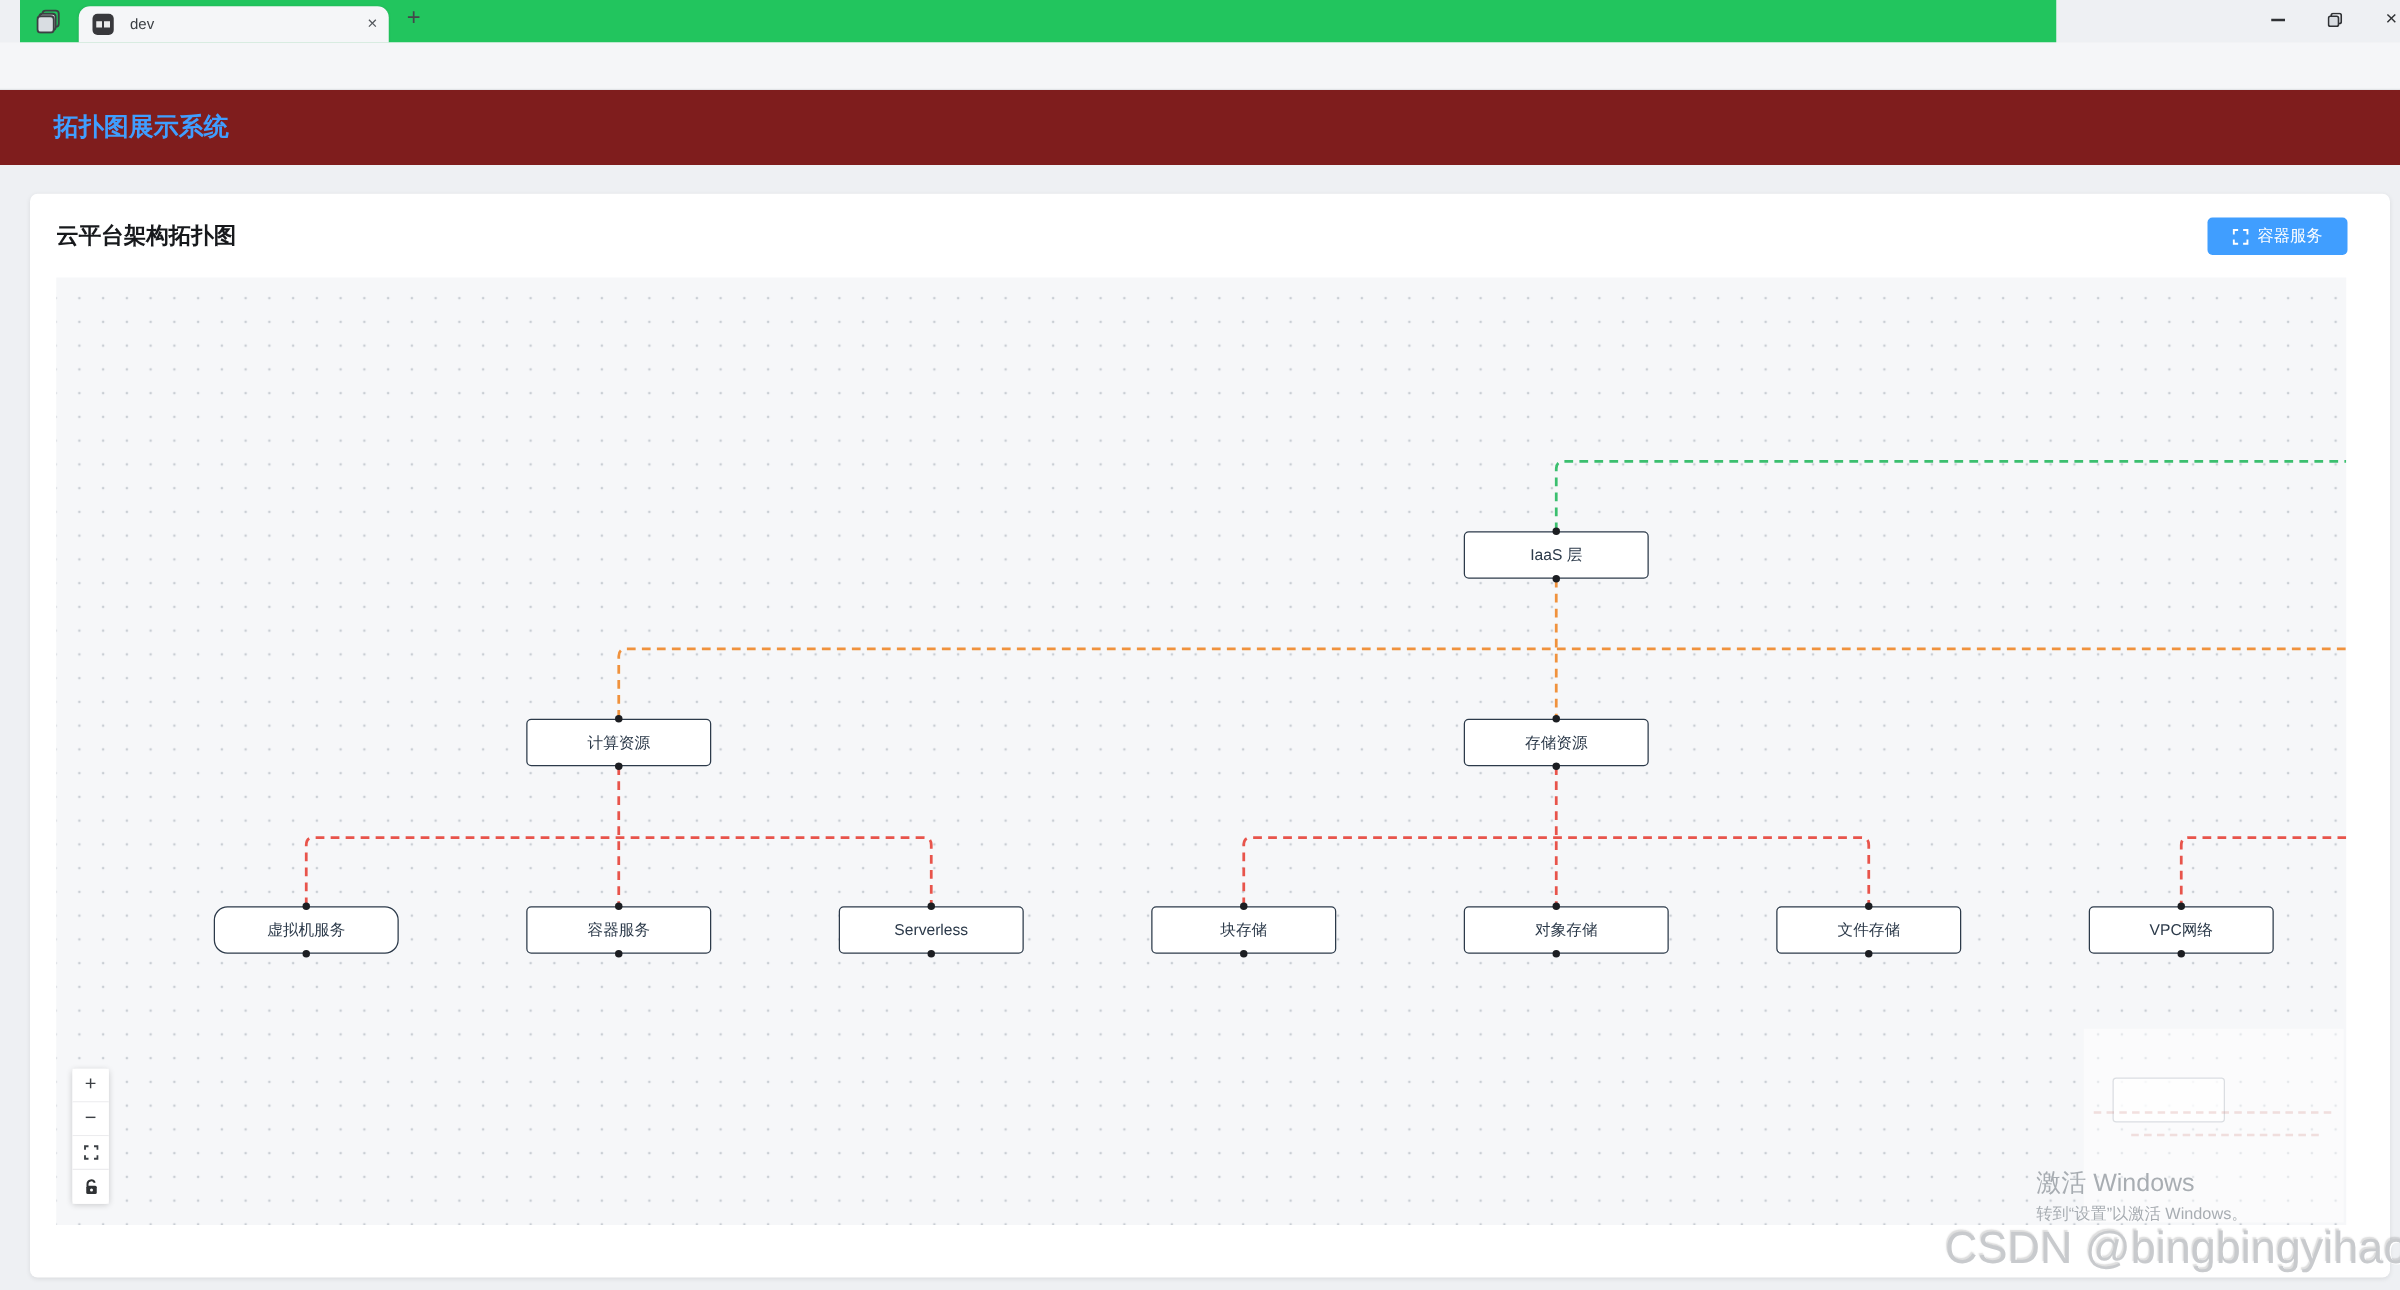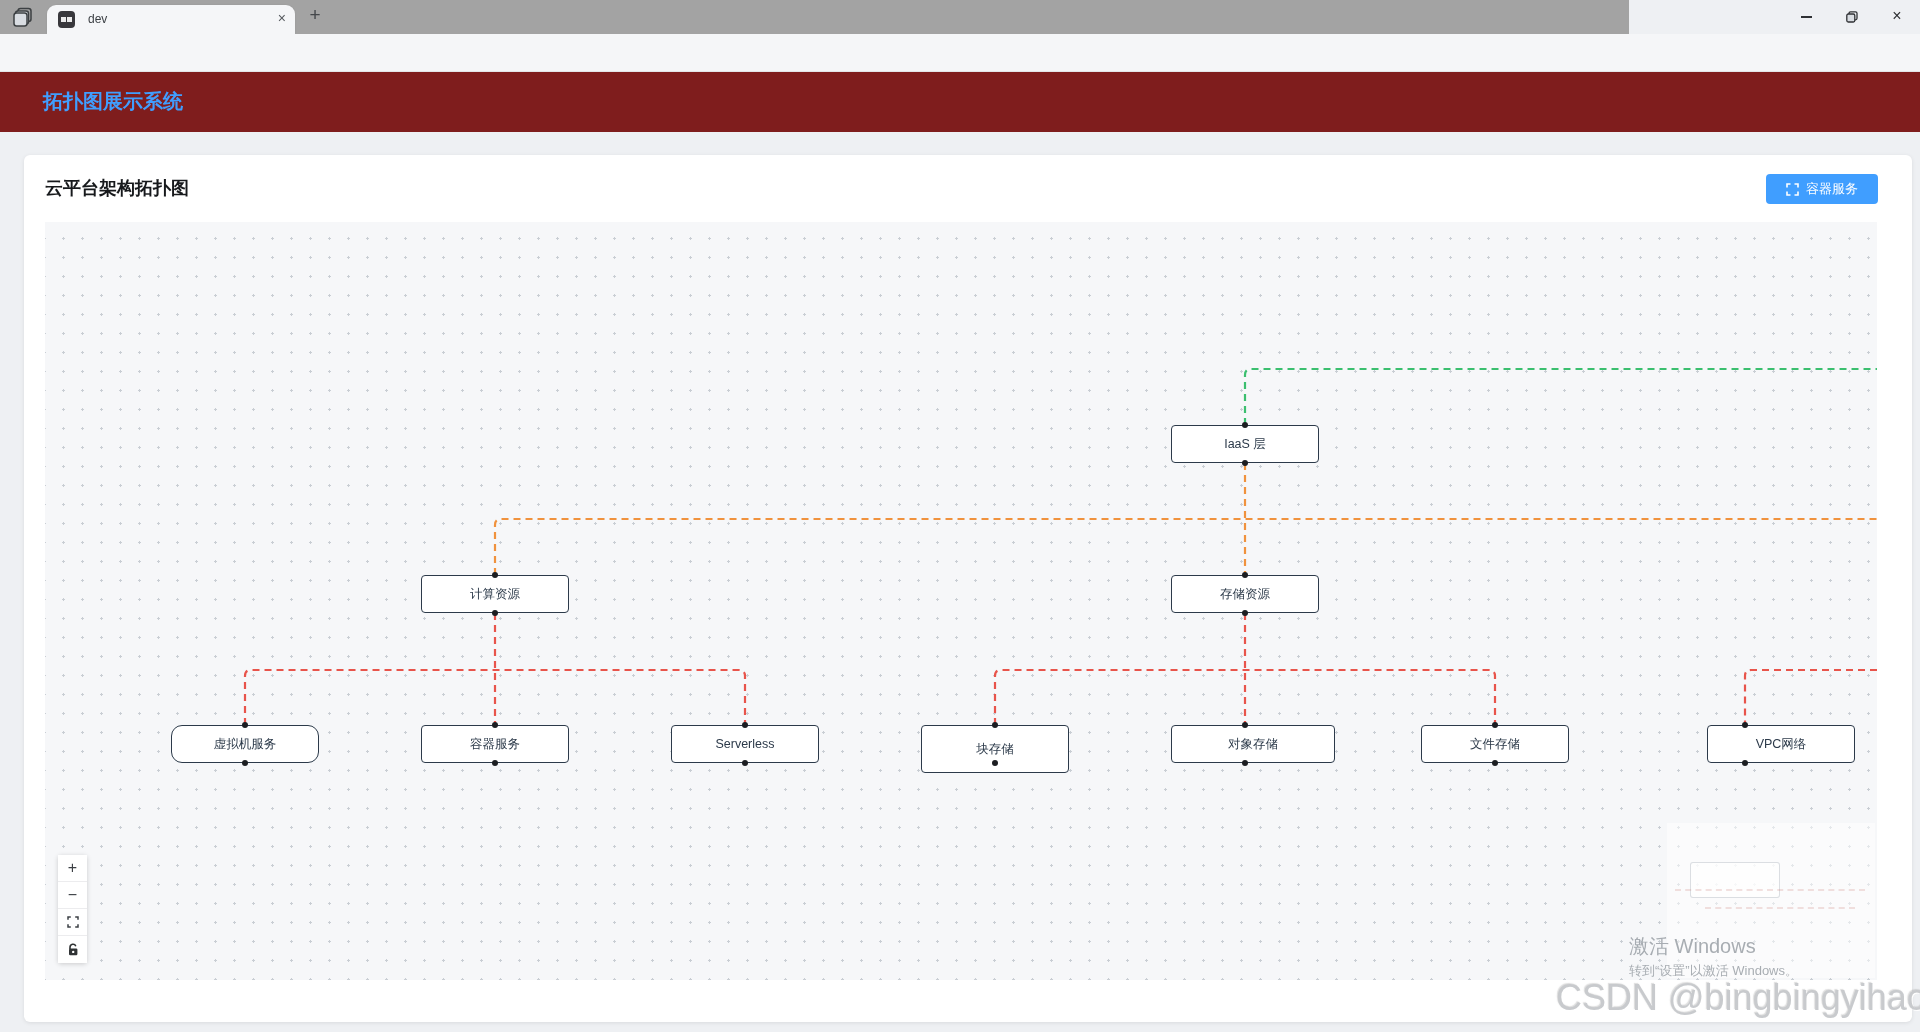--- a/index.html
+++ b/index.html
@@ -1,21 +1,21 @@
 <!DOCTYPE html>
 <html><head>
 <meta charset="utf-8">
 <style>
   * { margin:0; padding:0; box-sizing:border-box; }
   html,body { width:1920px; height:1032px; overflow:hidden;
     font-family:"Liberation Sans","DejaVu Sans",sans-serif; }
   .stage { position:absolute; left:0; top:0; width:1920px; height:1032px; background:#eef0f3; }
 
   
-  .tabbar { position:absolute; left:0; top:0; width:1629px; height:34px; background:#a3a3a3; }
+  .tabbar { position:absolute; left:16px; top:0; width:1629px; height:34px; background:#22c55e; }
   .workspace-icon { position:absolute; left:13px; top:7px; width:20px; height:20px; }
   .tab { position:absolute; left:47px; top:5px; width:248px; height:29px; background:#f5f6f8;
          border-radius:9px 9px 0 0; box-shadow:0 0 2px rgba(0,0,0,.08); }
   .favicon { position:absolute; left:11px; top:6px; width:17px; height:17px; background:#38383c; border-radius:4px; }
   .favicon span { position:absolute; left:3px; top:6px; width:11px; height:5px;
     background:linear-gradient(90deg,#fff 0 5px,#38383c 5px 6px,#fff 6px 11px); opacity:.9; }
   .tab-title { position:absolute; left:41px; top:7px; font-size:12px; color:#3b3f44; }
   .tab-close { position:absolute; right:9px; top:5px; font-size:14px; color:#55595e; cursor:pointer; }
   .newtab { position:absolute; left:303px; top:4px; font-size:19px; color:#44474b; width:24px; text-align:center; }
   .wctrl { position:absolute; top:0; height:34px; width:40px; text-align:center; line-height:32px; color:#2f3134; }
@@ -199,36 +199,36 @@
         <div class="tnode" style="left: 376px; top: 503px; width: 148px; height: 38px;">
           <span>容器服务</span>
         </div>
         <div class="port" style="left: 447px; top: 500px;"></div>
         <div class="port" style="left: 447px; top: 538px;"></div>
         <div class="tnode" style="left: 626px; top: 503px; width: 148px; height: 38px;">
           <span>Serverless</span>
         </div>
         <div class="port" style="left: 697px; top: 500px;"></div>
         <div class="port" style="left: 697px; top: 538px;"></div>
-        <div class="tnode" style="left: 876px; top: 503px; width: 148px; height: 48px;">
+        <div class="tnode" style="left: 876px; top: 503px; width: 148px; height: 38px;">
           <span>块存储</span>
         </div>
         <div class="port" style="left: 947px; top: 500px;"></div>
         <div class="port" style="left: 947px; top: 538px;"></div>
         <div class="tnode" style="left: 1126px; top: 503px; width: 164px; height: 38px;">
           <span>对象存储</span>
         </div>
         <div class="port" style="left: 1197px; top: 500px;"></div>
         <div class="port" style="left: 1197px; top: 538px;"></div>
         <div class="tnode" style="left: 1376px; top: 503px; width: 148px; height: 38px;">
           <span>文件存储</span>
         </div>
         <div class="port" style="left: 1447px; top: 500px;"></div>
         <div class="port" style="left: 1447px; top: 538px;"></div>
-        <div class="tnode" style="left: 1626px; top: 503px; width: 148px; height: 38px; margin-left: 36px;">
+        <div class="tnode" style="left: 1626px; top: 503px; width: 148px; height: 38px;">
           <span>VPC网络</span>
         </div>
         <div class="port" style="left: 1697px; top: 500px;"></div>
         <div class="port" style="left: 1697px; top: 538px;"></div>
       </div>
 
     <div class="minimap">
       <div class="mm-box"></div>
       <div class="mm-line" style="left:8px;top:66px;width:190px"></div>
       <div class="mm-line" style="left:38px;top:84px;width:150px"></div>

